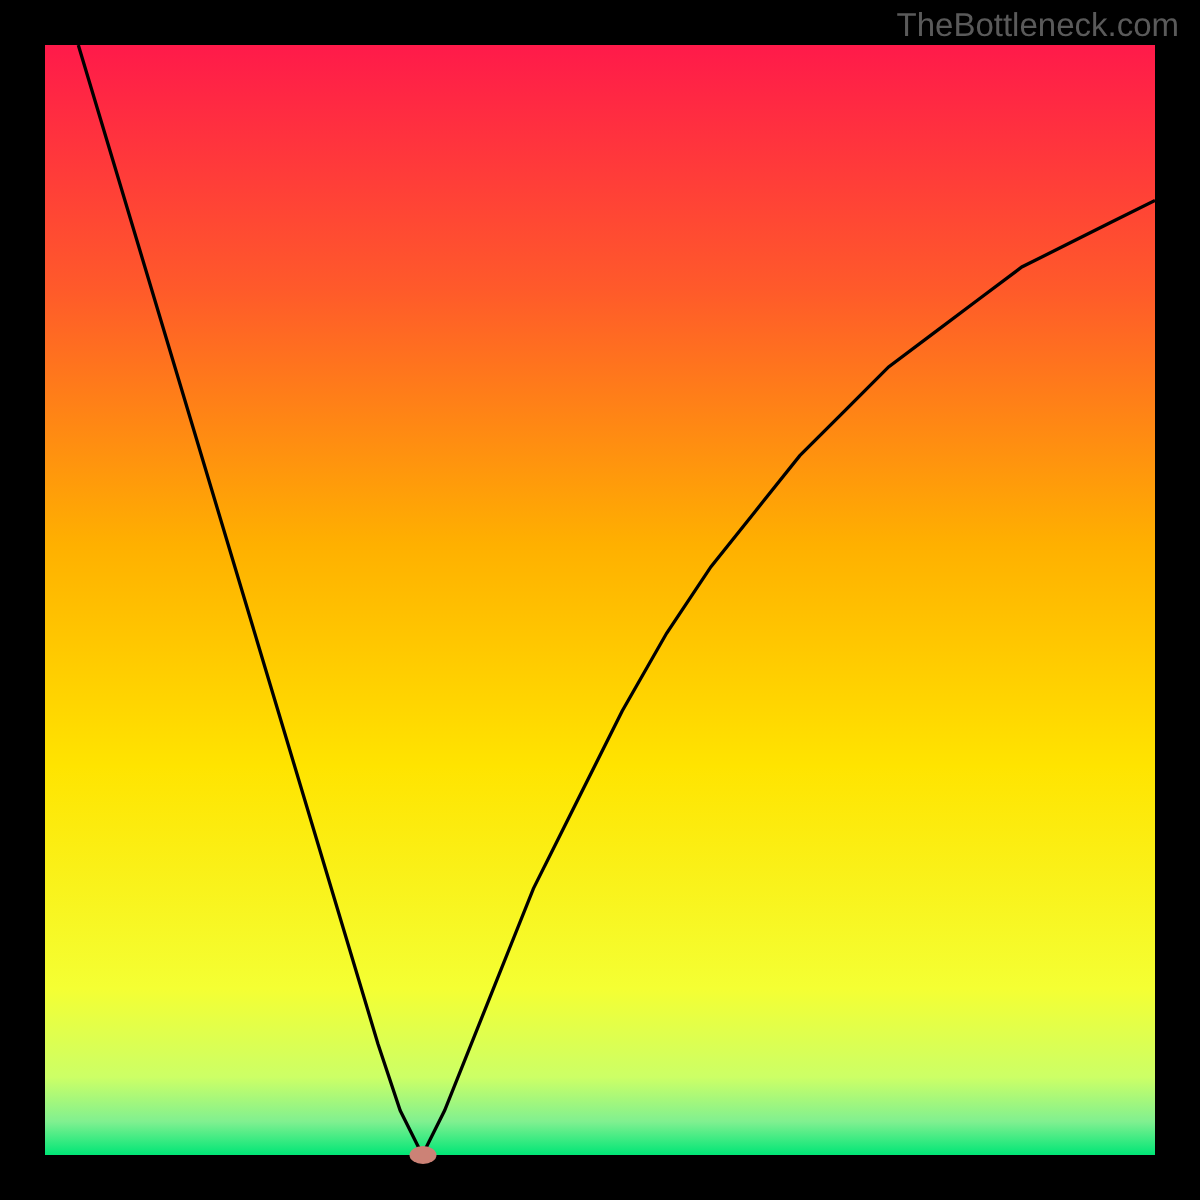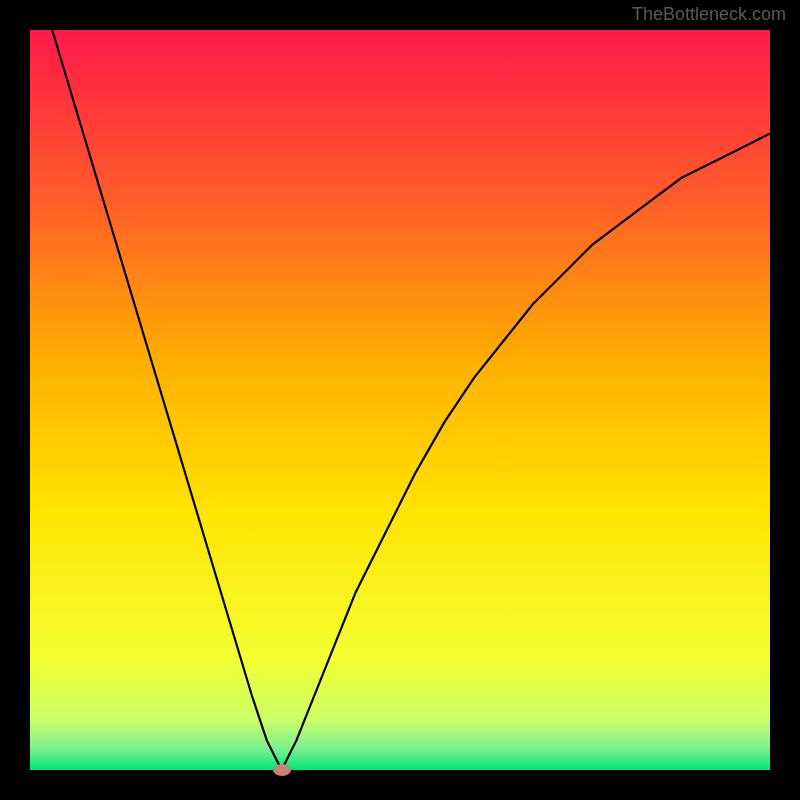--- a/index.html
+++ b/index.html
@@ -9,21 +9,21 @@
     height: 800px;
     background: #000000;
     position: relative;
     font-family: Arial, Helvetica, sans-serif;
   }
   .watermark {
     position: absolute;
     top: 4px;
     right: 14px;
     color: #5a5a5a;
-    font-size: 18px;
+    font-size: 22px;
     font-weight: 400;
     z-index: 10;
   }
   .plot-area {
     position: absolute;
     left: 30px;
     top: 30px;
     width: 740px;
     height: 740px;
     overflow: visible;

